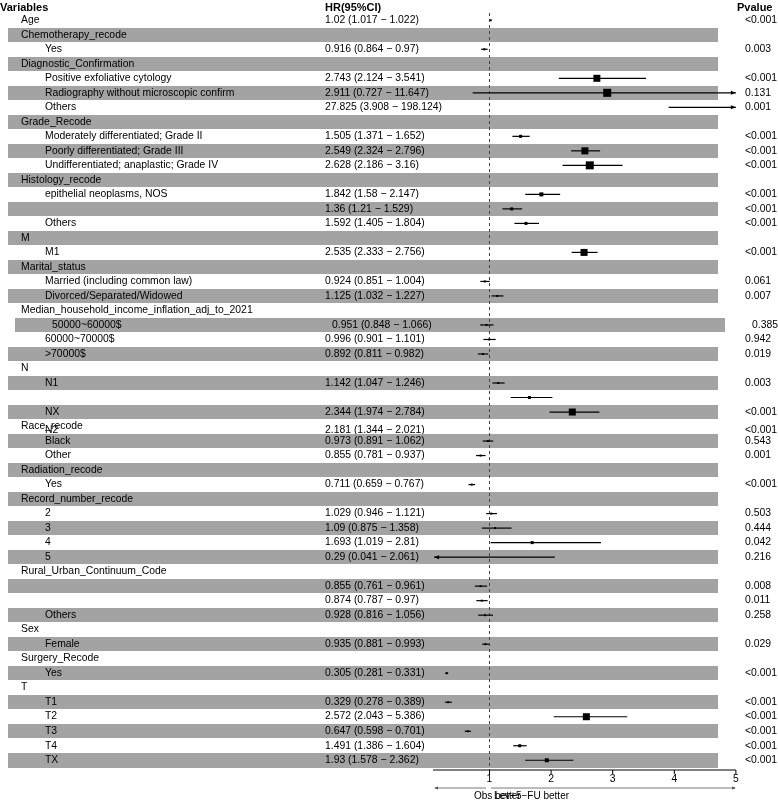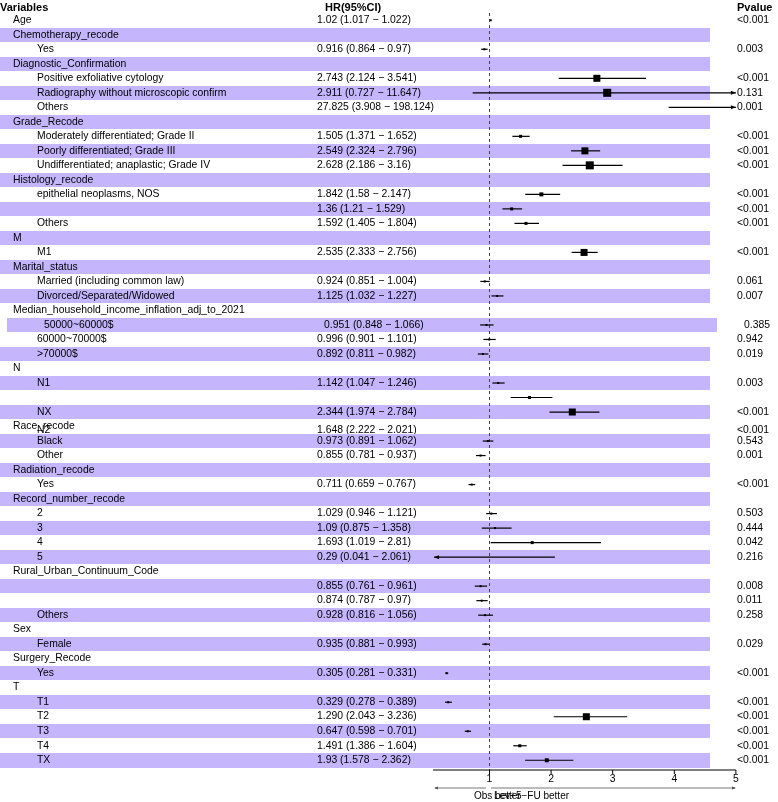--- a/index.html
+++ b/index.html
@@ -1,20 +1,20 @@
 <!DOCTYPE html>
 <html><head>
 <meta charset="utf-8">
 <style>
   html, body { margin: 0; padding: 0; background: #ffffff; }
   body { width: 778px; height: 802px; position: relative; overflow: hidden;
          font-family: "Liberation Sans", sans-serif; color: #000; }
   .hdr { position: absolute; top: 0; height: 14px; font-size: 11px; font-weight: bold; line-height: 14px; }
-  .row { position: absolute; left: 0; width: 687px; height: 14.51px; padding-left: 23px; }
-  .row.shade { background: #c4b5fd; }
+  .row { position: absolute; left: 8px; width: 687px; height: 14.51px; padding-left: 23px; }
+  .row.shade { background: #a3a3a3; }
   .cell { position: absolute; font-size: 10.4px; line-height: 14.51px; white-space: nowrap; }
   .var { left: 13px; }
   .var.sub { left: 37px; }
   .hr { left: 317px; }
   .pv { left: 737px; }
   svg.plot { position: absolute; left: 0; top: 0; pointer-events: none; }
   .tick-label { position: absolute; font-size: 10.4px; top: 773px; transform: translateX(-50%); }
   .arrow-label { position: absolute; font-size: 10px; top: 790px; white-space: nowrap; }
 </style>
 </head>
@@ -149,21 +149,21 @@
       <span class="cell hr"></span>
       <span class="cell pv"></span>
     </div>
     <div class="row shade" style="top: 375.75px;">
       <span class="cell var sub">N1</span>
       <span class="cell hr">1.142 (1.047 − 1.246)</span>
       <span class="cell pv">0.003</span>
     </div>
     <div class="row" style="top: 390.26px; margin-top: 33px;">
       <span class="cell var sub">N2</span>
-      <span class="cell hr">1.648 (2.222 − 2.021)</span>
+      <span class="cell hr">2.181 (1.344 − 2.021)</span>
       <span class="cell pv">&lt;0.001</span>
     </div>
     <div class="row shade" style="top: 404.77px;">
       <span class="cell var sub">NX</span>
       <span class="cell hr">2.344 (1.974 − 2.784)</span>
       <span class="cell pv">&lt;0.001</span>
     </div>
     <div class="row" style="top: 419.28px;">
       <span class="cell var">Race_recode</span>
       <span class="cell hr"></span>
@@ -257,21 +257,21 @@
       <span class="cell hr"></span>
       <span class="cell pv"></span>
     </div>
     <div class="row shade" style="top: 694.97px;">
       <span class="cell var sub">T1</span>
       <span class="cell hr">0.329 (0.278 − 0.389)</span>
       <span class="cell pv">&lt;0.001</span>
     </div>
     <div class="row" style="top: 709.48px;">
       <span class="cell var sub">T2</span>
-      <span class="cell hr">1.290 (2.043 − 3.236)</span>
+      <span class="cell hr">2.572 (2.043 − 5.386)</span>
       <span class="cell pv">&lt;0.001</span>
     </div>
     <div class="row shade" style="top: 723.99px;">
       <span class="cell var sub">T3</span>
       <span class="cell hr">0.647 (0.598 − 0.701)</span>
       <span class="cell pv">&lt;0.001</span>
     </div>
     <div class="row" style="top: 738.5px;">
       <span class="cell var sub">T4</span>
       <span class="cell hr">1.491 (1.386 − 1.604)</span>

